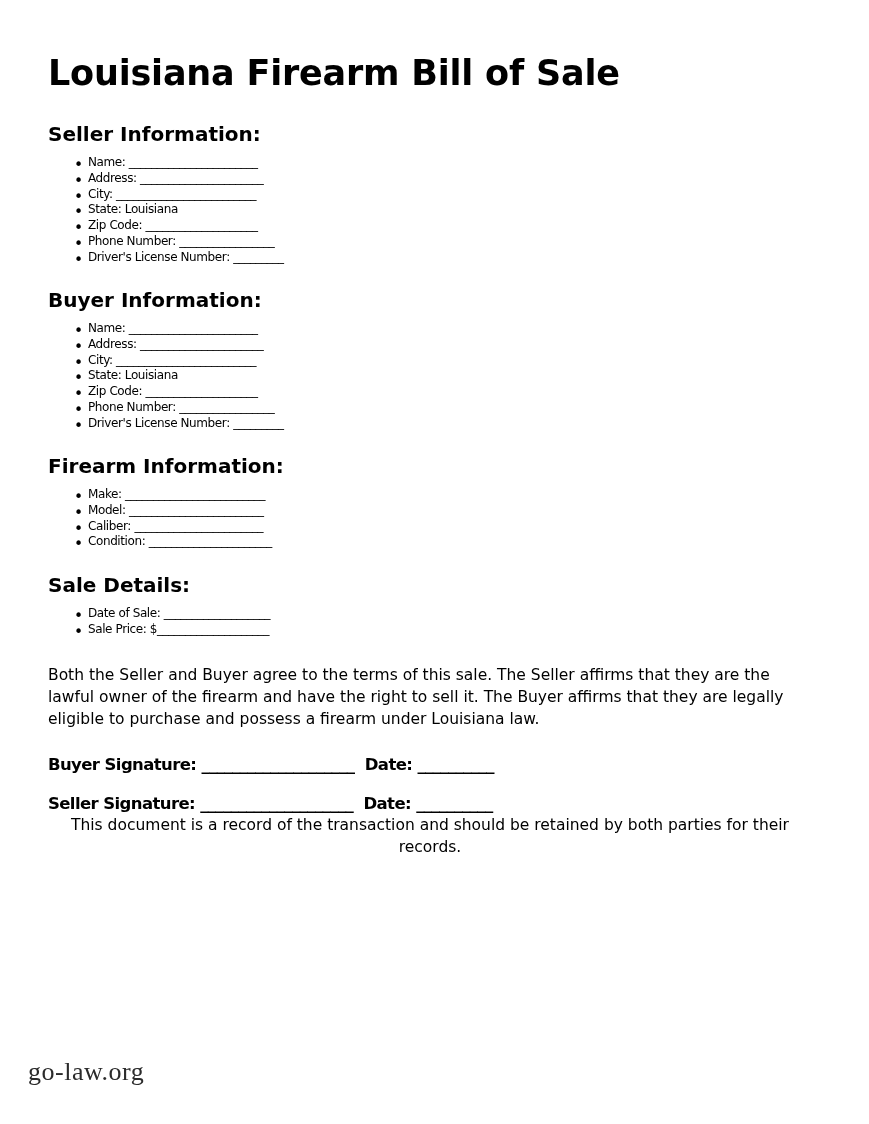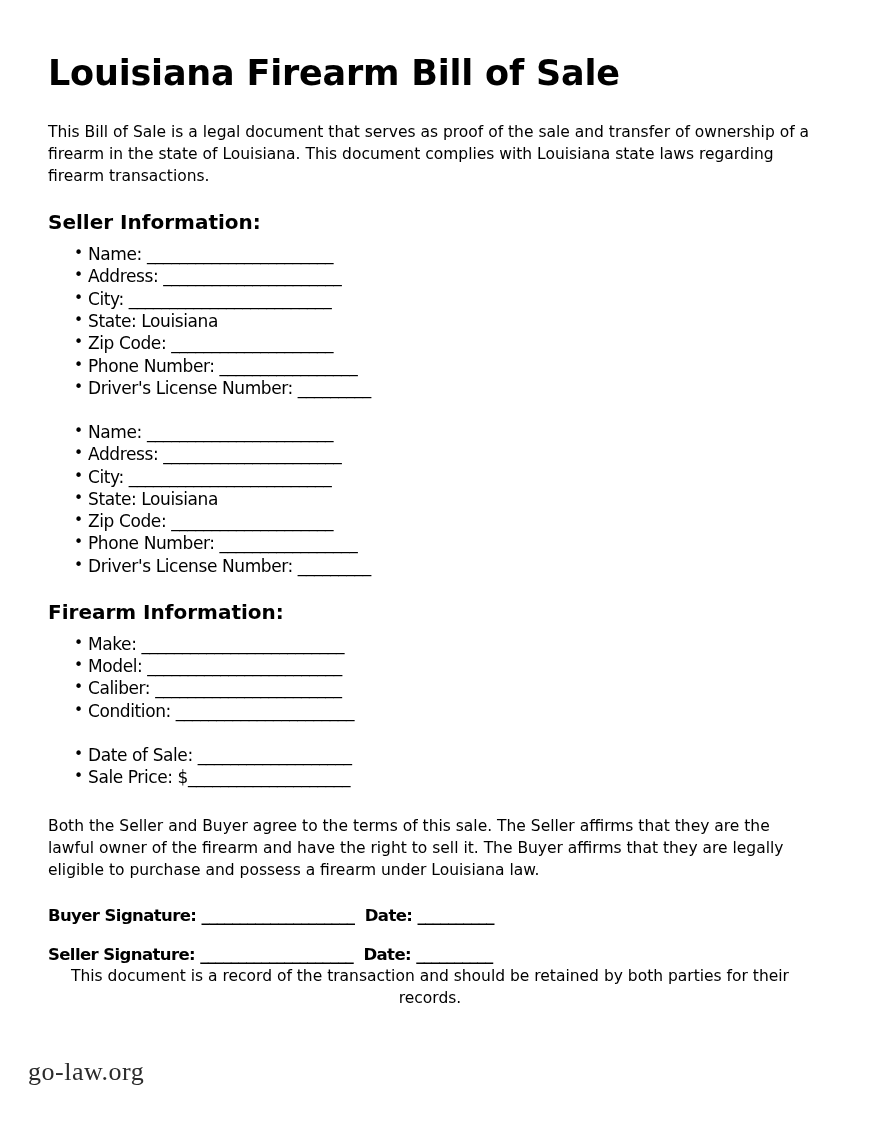--- a/index.html
+++ b/index.html
@@ -68,21 +68,21 @@
   }
 
   ul.field-list {
     list-style: none;
     margin: 0 0 22px 0;
     padding: 0;
   }
 
   ul.field-list li {
     position: relative;
-    font-size: 17px;
+    font-size: 12px;
     line-height: 1.31;
     padding-left: 40px;
     color: #000;
     white-space: pre;
   }
 
   ul.field-list li::before {
     content: "\2022";
     position: absolute;
     left: 26px;
@@ -130,51 +130,52 @@
 </style>
 </head>
 <body>
 
 <div class="page">
 
   <div class="content">
 
     <h1 class="doc-title">Louisiana Firearm Bill of Sale</h1>
 
-    <p class="para">This Bill of Sale is a legal document that serves as proof of the sale and transfer of ownership of a firearm in the state of Louisiana. This document complies with Louisiana state laws regarding firearm transactions.</p>
 
     <h2 class="section-heading">Seller Information:</h2>
     <ul class="field-list">
       <li><span class="blank">Name: _______________________</span></li>
       <li><span class="blank">Address: ______________________</span></li>
       <li><span class="blank">City: _________________________</span></li>
       <li><span class="blank">State: Louisiana</span></li>
       <li><span class="blank">Zip Code: ____________________</span></li>
       <li><span class="blank">Phone Number: _________________</span></li>
       <li><span class="blank">Driver's License Number: _________</span></li>
     </ul>
 
+    <h2 class="section-heading">Buyer Information:</h2>
     <ul class="field-list">
       <li><span class="blank">Name: _______________________</span></li>
       <li><span class="blank">Address: ______________________</span></li>
       <li><span class="blank">City: _________________________</span></li>
       <li><span class="blank">State: Louisiana</span></li>
       <li><span class="blank">Zip Code: ____________________</span></li>
       <li><span class="blank">Phone Number: _________________</span></li>
       <li><span class="blank">Driver's License Number: _________</span></li>
     </ul>
 
     <h2 class="section-heading">Firearm Information:</h2>
     <ul class="field-list">
       <li><span class="blank">Make: _________________________</span></li>
       <li><span class="blank">Model: ________________________</span></li>
       <li><span class="blank">Caliber: _______________________</span></li>
       <li><span class="blank">Condition: ______________________</span></li>
     </ul>
 
+    <h2 class="section-heading">Sale Details:</h2>
     <ul class="field-list">
       <li><span class="blank">Date of Sale: ___________________</span></li>
       <li><span class="blank">Sale Price: $____________________</span></li>
     </ul>
 
     <p class="para agreement">Both the Seller and Buyer agree to the terms of this sale. The Seller affirms that they are the lawful owner of the firearm and have the right to sell it. The Buyer affirms that they are legally eligible to purchase and possess a firearm under Louisiana law.</p>
 
     <div class="sig-block">
       <div class="sig-line"><span class="sig-blank">Buyer Signature: ____________________  Date: __________</span></div>
       <div class="sig-line"><span class="sig-blank">Seller Signature: ____________________  Date: __________</span></div>

